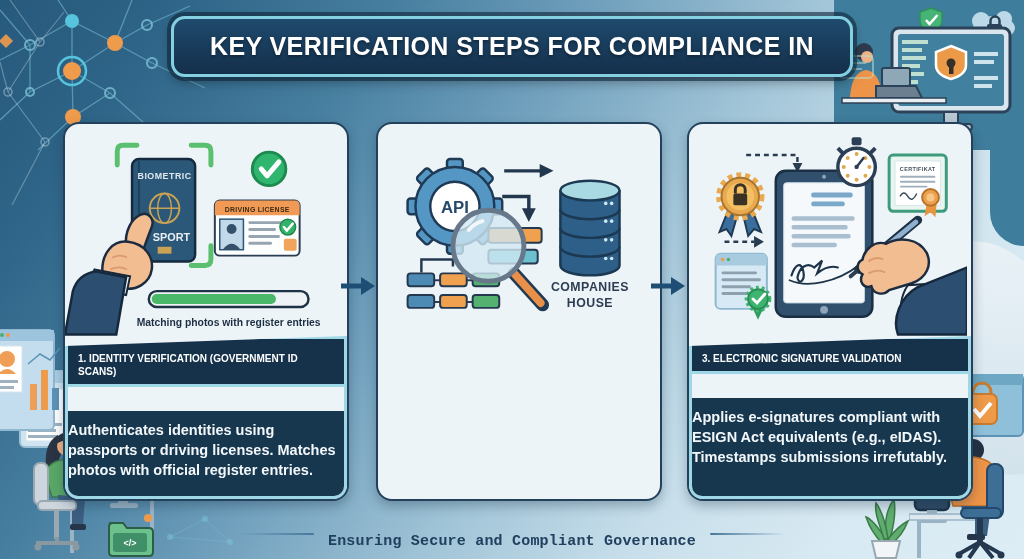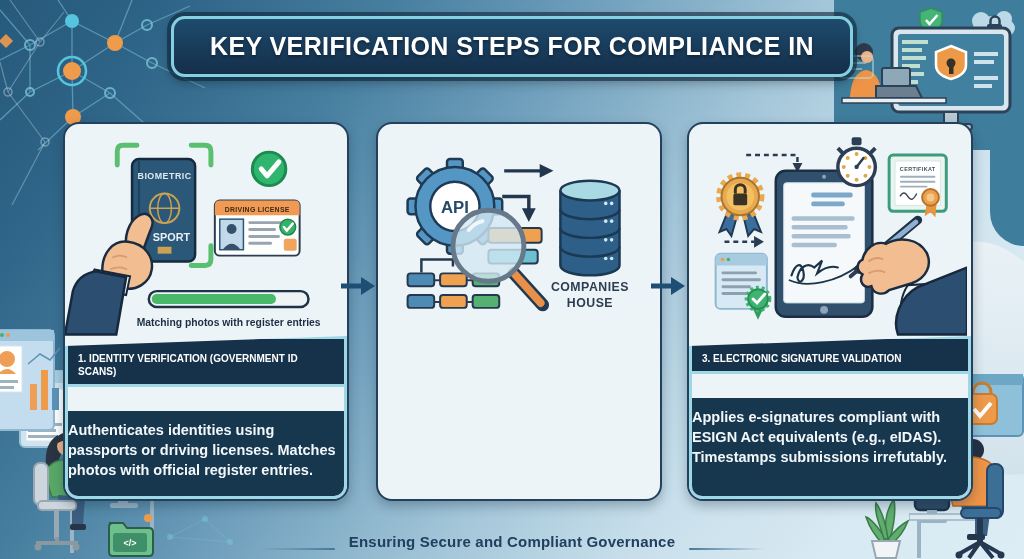--- a/index.html
+++ b/index.html
@@ -41,22 +41,22 @@
     padding:13px 10px 6px;border-bottom:3px solid #9ed8e6;
   }
   .card-body{
     flex:1;background:#17374f;color:#f2f7fa;font-weight:600;
     font-size:14.5px;line-height:1.38;text-align:left;padding:9px 0;margin-top:24px;
   }
   .arrow{position:absolute;top:273px;width:36px;height:26px;z-index:3;}
   .arrow-1{left:339px}.arrow-2{left:649px}
   .footer{
     position:absolute;left:0;right:0;bottom:9px;z-index:3;
-    display:flex;align-items:flex-end;justify-content:center;gap:14px;
-    color:#21405f;font-size:15px;font-weight:600;letter-spacing:.2px;
+    display:flex;align-items:flex-start;justify-content:center;gap:14px;
+    color:#21405f;font-size:15px;font-weight:600;letter-spacing:.2px;font-family:Liberation Mono, monospace;
   }
   .footer-line{width:76px;height:2px;border-radius:1px;}
   .footer-line.l{background:linear-gradient(to right,rgba(40,80,120,0),#46789c);}
   .footer-line.r{background:linear-gradient(to left,rgba(40,80,120,0),#46789c);}
 </style>
 </head>
 <body>
 
 <div class="canvas">
 

